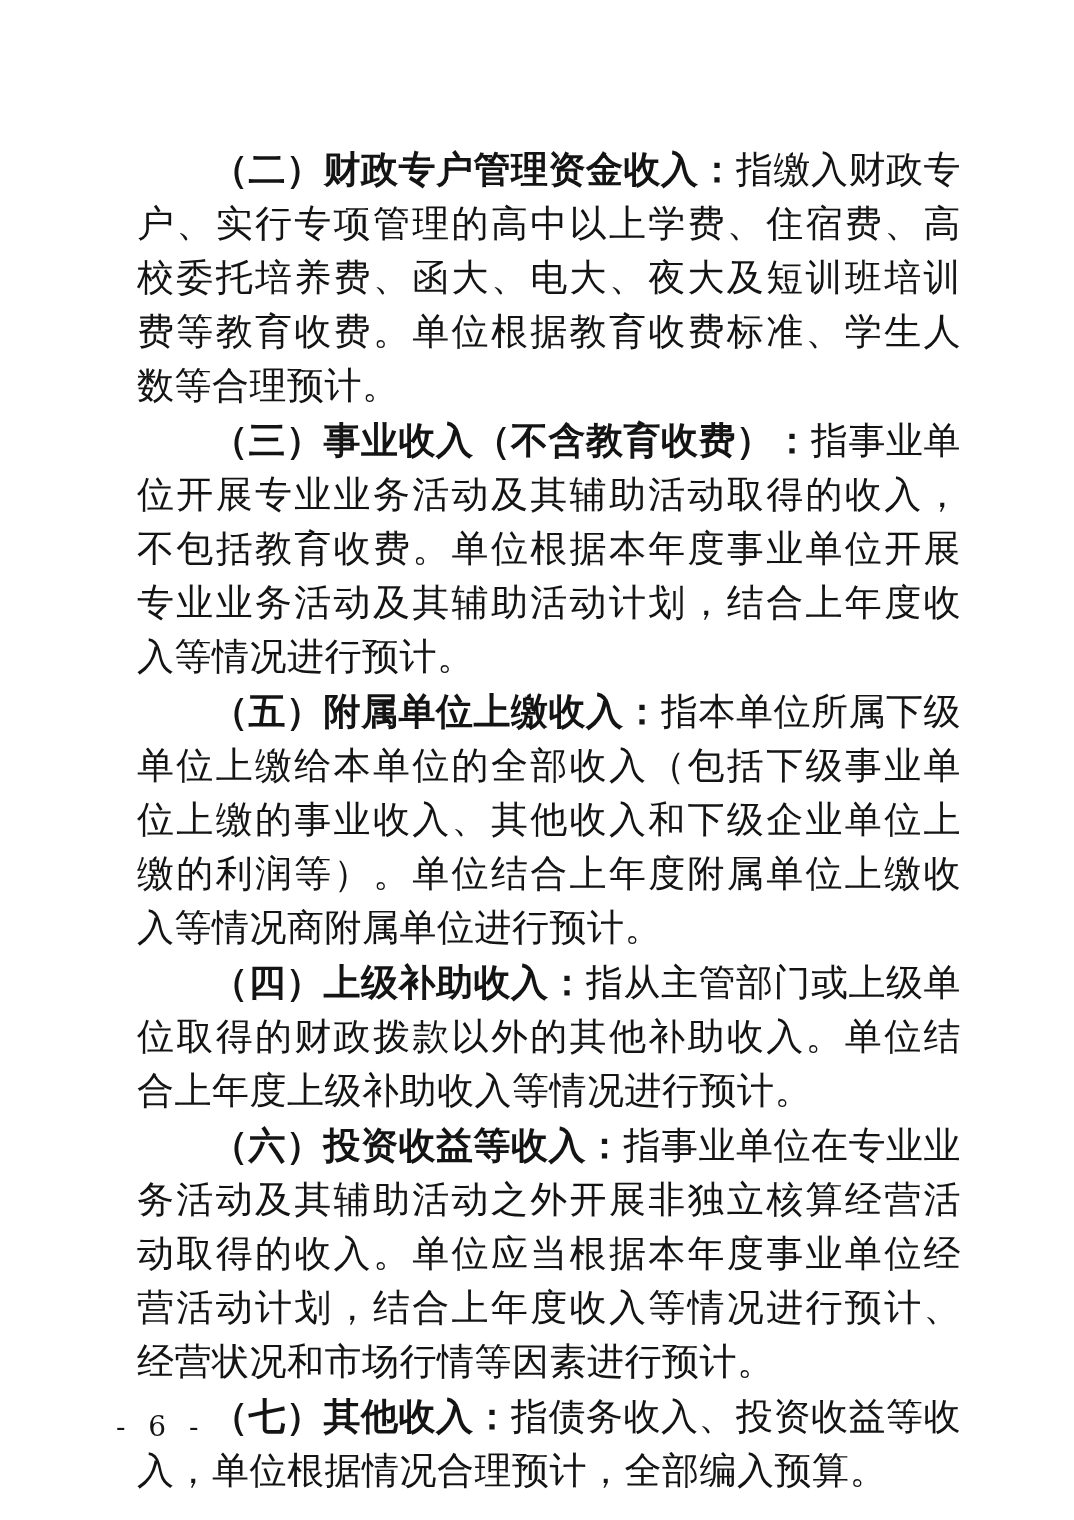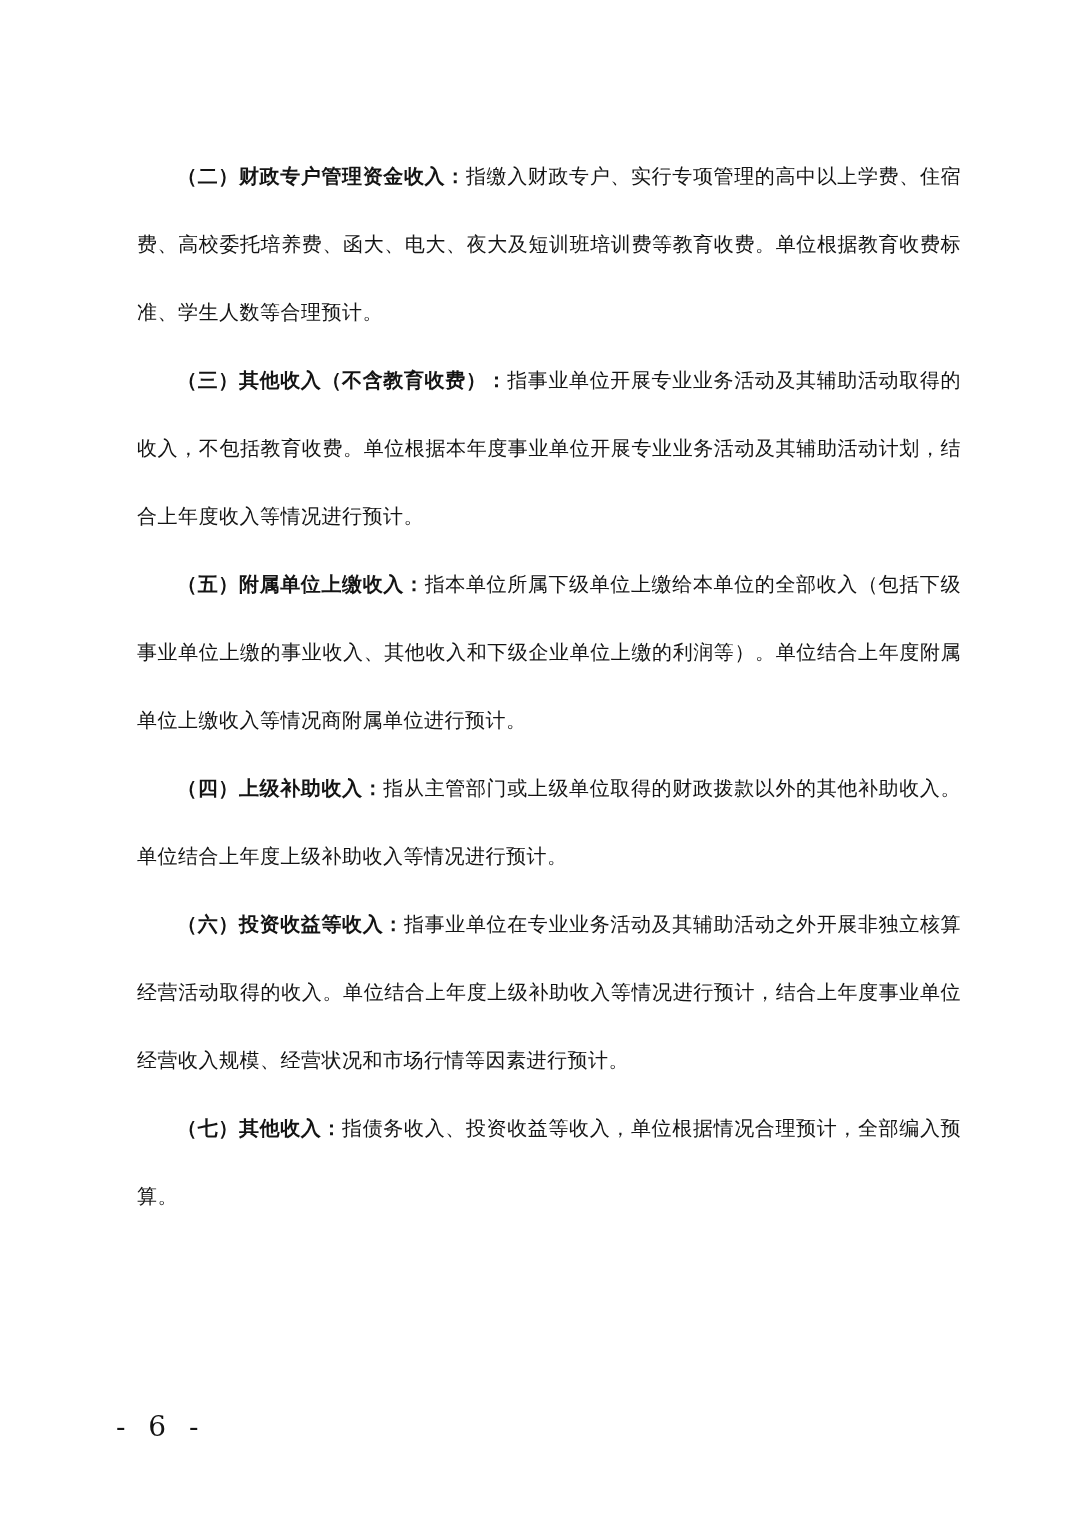--- a/index.html
+++ b/index.html
@@ -14,22 +14,22 @@
     background: #ffffff;
     overflow: hidden;
     font-family: "DejaVu Serif", "Liberation Serif", serif;
     color: #141414;
   }
   .content {
     position: absolute;
     left: 137px;
     top: 142px;
     width: 824px;
-    font-size: 20px;
-    line-height: 68px;
+    font-size: 37px;
+    line-height: 54px;
     text-align: justify;
     text-justify: inter-character;
     letter-spacing: 0.5px;
   }
   .para {
     margin: 0;
     padding: 0;
     text-indent: 2em;
   }
   .para .lead {
@@ -46,27 +46,27 @@
   }
 </style>
 </head>
 <body>
 
 <div class="page">
   <main class="content">
 
     <p class="para"><span class="lead">（二）财政专户管理资金收入：</span><span>指缴入财政专户、实行专项管理的高中以上学费、住宿费、高校委托培养费、函大、电大、夜大及短训班培训费等教育收费。单位根据教育收费标准、学生人数等合理预计。</span></p>
 
-    <p class="para"><span class="lead">（三）其他收入（不含教育收费）：</span><span>指事业单位开展专业业务活动及其辅助活动取得的收入，不包括教育收费。单位根据本年度事业单位开展专业业务活动及其辅助活动计划，结合上年度收入等情况进行预计。</span></p>
+    <p class="para"><span class="lead">（三）事业收入（不含教育收费）：</span><span>指事业单位开展专业业务活动及其辅助活动取得的收入，不包括教育收费。单位根据本年度事业单位开展专业业务活动及其辅助活动计划，结合上年度收入等情况进行预计。</span></p>
 
     <p class="para"><span class="lead">（五）附属单位上缴收入：</span><span>指本单位所属下级单位上缴给本单位的全部收入（包括下级事业单位上缴的事业收入、其他收入和下级企业单位上缴的利润等）。单位结合上年度附属单位上缴收入等情况商附属单位进行预计。</span></p>
 
     <p class="para"><span class="lead">（四）上级补助收入：</span><span>指从主管部门或上级单位取得的财政拨款以外的其他补助收入。单位结合上年度上级补助收入等情况进行预计。</span></p>
 
-    <p class="para"><span class="lead">（六）投资收益等收入：</span><span>指事业单位在专业业务活动及其辅助活动之外开展非独立核算经营活动取得的收入。单位结合上年度上级补助收入等情况进行预计，结合上年度事业单位经营收入规模、经营状况和市场行情等因素进行预计。</span></p>
+    <p class="para"><span class="lead">（六）投资收益等收入：</span><span>指事业单位在专业业务活动及其辅助活动之外开展非独立核算经营活动取得的收入。单位应当根据本年度事业单位经营活动计划，结合上年度收入等情况进行预计、经营状况和市场行情等因素进行预计。</span></p>
 
     <p class="para"><span class="lead">（七）其他收入：</span><span>指债务收入、投资收益等收入，单位根据情况合理预计，全部编入预算。</span></p>
 
 
   </main>
 
   <div class="page-number">- 6 -</div>
 </div>
 
 </body></html>

